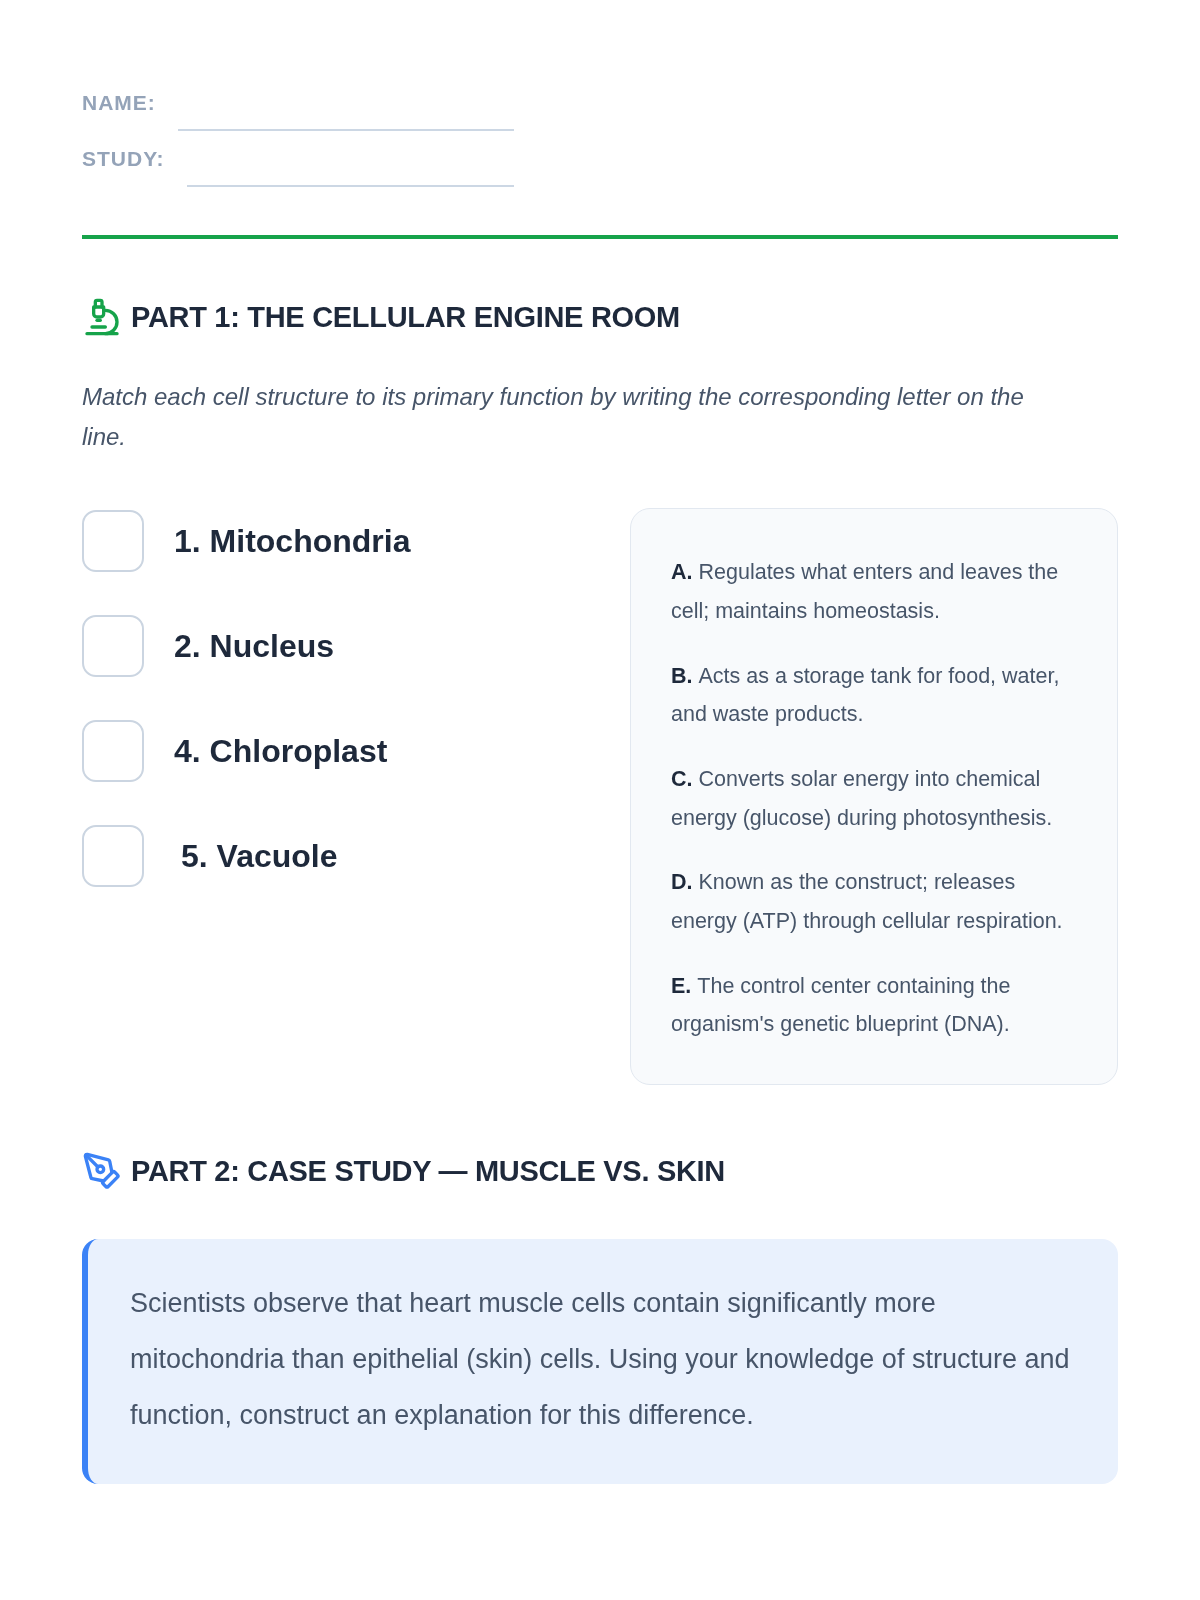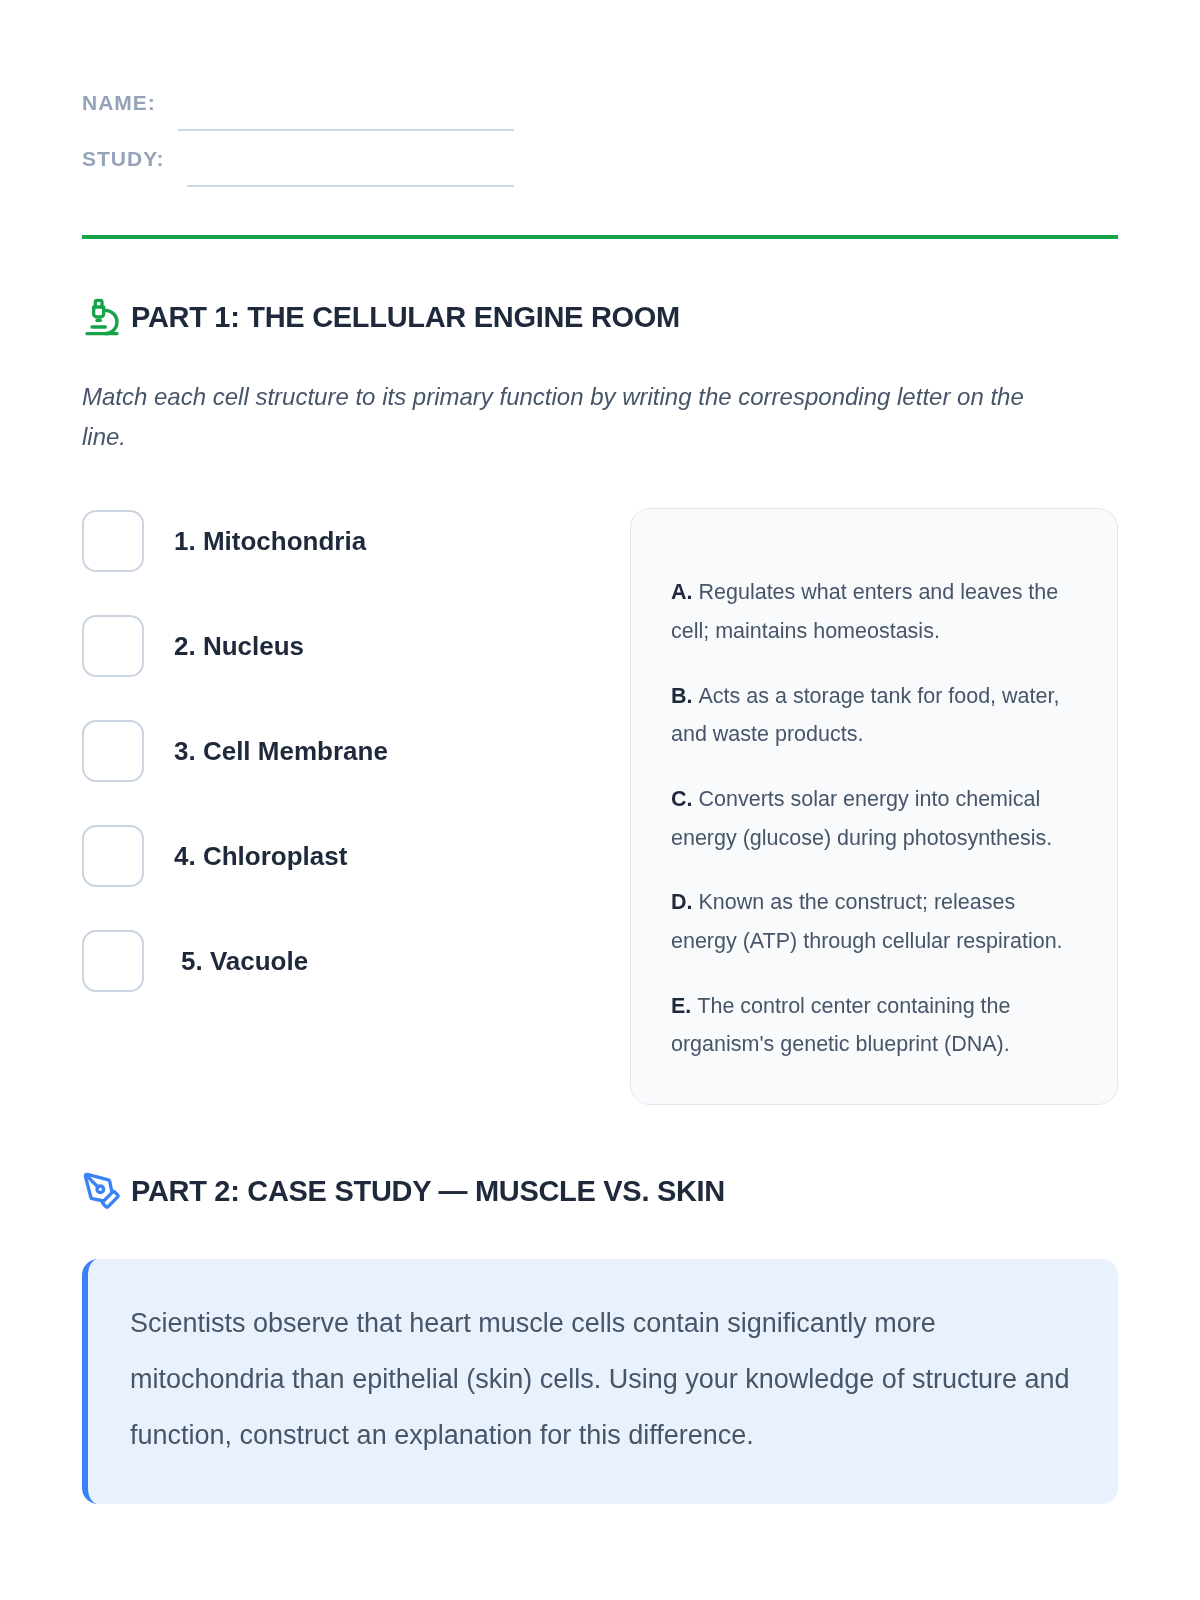--- a/index.html
+++ b/index.html
@@ -126,30 +126,30 @@
   .answer-box {
     width: 62px;
     height: 62px;
     flex: none;
     border: 2px solid var(--line-gray);
     border-radius: 14px;
     background: #ffffff;
   }
   .match-label {
     margin-left: 30px;
-    font-size: 26px;
+    font-size: 32px;
     font-weight: 700;
     color: var(--navy);
   }
   .def-panel {
     flex: 1;
     background: var(--panel-bg);
     border: 1px solid var(--panel-border);
     border-radius: 20px;
-    padding: 64px 40px 40px 40px;
+    padding: 44px 40px 40px 40px;
   }
   .def-item {
     font-size: 21.5px;
     line-height: 1.8;
     color: var(--body-slate);
     margin-bottom: 26px;
   }
   .def-item:last-child { margin-bottom: 0; }
   .def-letter {
     font-weight: 700;
@@ -212,24 +212,20 @@
       <div class="match-row">
         <div class="answer-box"></div>
         <div class="match-label">1. Mitochondria</div>
       </div>
       <div class="match-row">
         <div class="answer-box"></div>
         <div class="match-label">2. Nucleus</div>
       </div>
       <div class="match-row">
         <div class="answer-box"></div>
-        <div class="match-label">3. Cell Membrane</div>
-      </div>
-      <div class="match-row">
-        <div class="answer-box"></div>
         <div class="match-label">4. Chloroplast</div>
       </div>
       <div class="match-row">
         <div class="answer-box"></div>
         <div class="match-label">5. Vacuole</div>
       </div>
     </div>
 
     <div class="def-panel">
       <p class="def-item">

